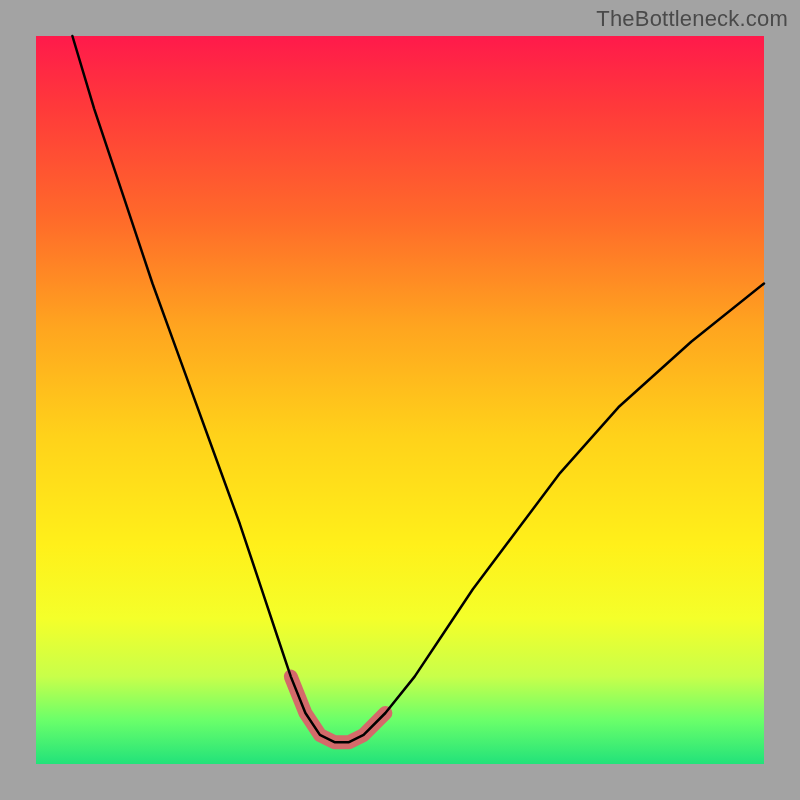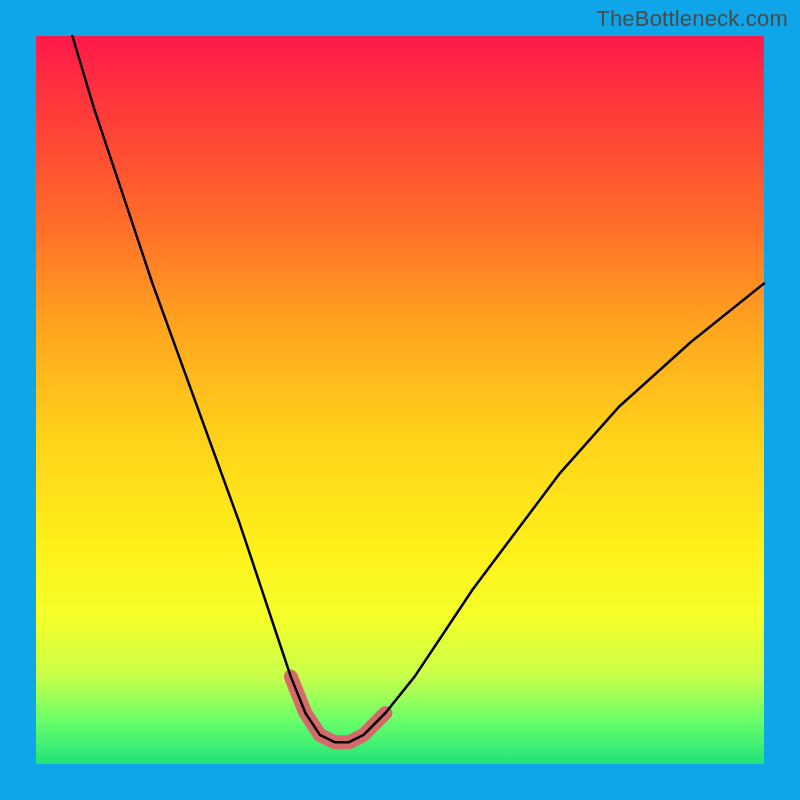--- a/index.html
+++ b/index.html
@@ -10,21 +10,21 @@
     background: #000;
     overflow: hidden;
     font-family: Arial, Helvetica, sans-serif;
   }
   .frame {
     position: absolute;
     left: 0;
     top: 0;
     width: 800px;
     height: 800px;
-    background: #0ea5e9;
+    background: #a3a3a3;
   }
   .plot-area {
     position: absolute;
     left: 36px;
     top: 36px;
     width: 728px;
     height: 728px;
     
     background: linear-gradient(
       to bottom,

